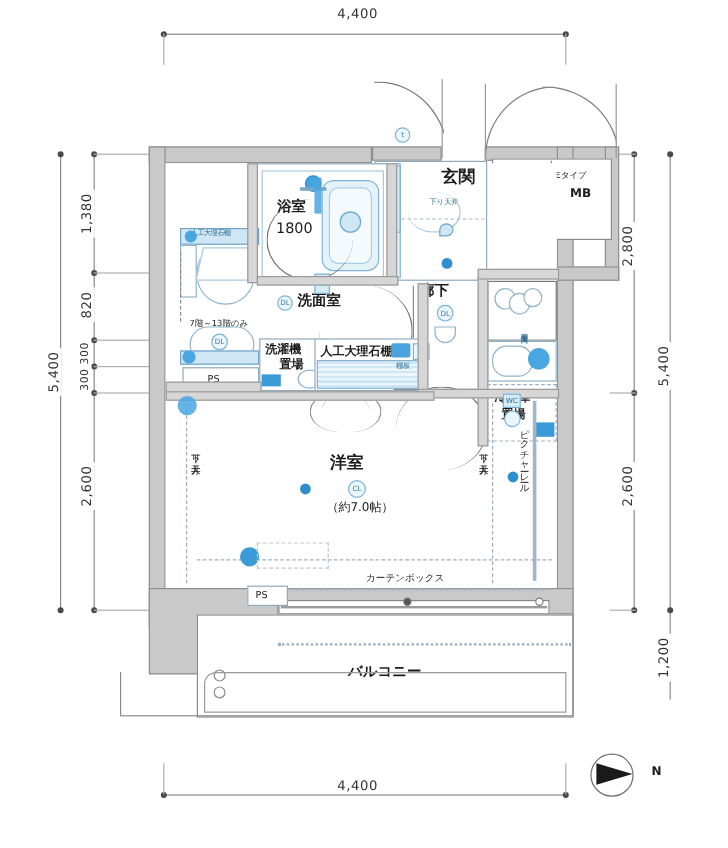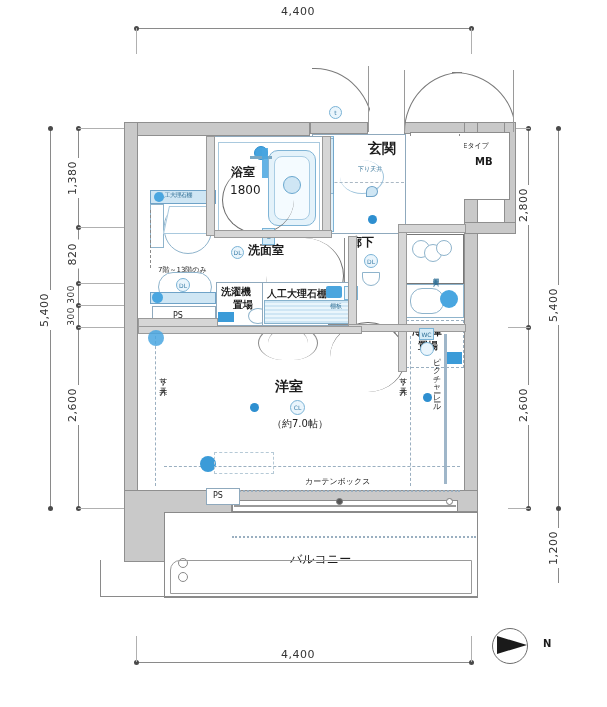--- a/index.html
+++ b/index.html
@@ -286,21 +286,21 @@
   <div class="circ" style="left:336px;top:498px;width:7px;height:7px;border-color:#7a7a7a;background:#555;"></div>
   <div class="circ" style="left:446px;top:498px;width:7px;height:7px;border-color:#7a7a7a;"></div>
 
   <div class="room-line" style="left:206px;top:488px;width:34px;height:17px;background:#fff;"></div>
   <div class="lbl t9" style="left:213px;top:491px;">PS</div>
   <div class="dash" style="left:208px;top:514px;width:60px;height:26px;border-color:#9fc4dc;"></div>
   <div class="sqbadge" style="left:212px;top:516px;width:18px;height:13px;">GB</div>
 
   <div class="room-line" style="left:164px;top:512px;width:314px;height:86px;border-color:#8a8a8a;background:#fff;"></div>
   <div class="dash-thin" style="left:232px;top:536px;width:244px;border-top:2px dotted #9aafc0;"></div>
-  <div class="lbl t13" style="left:290px;top:553px;font-weight:400;">バルコニー</div>
+  <div class="lbl t13" style="left:290px;top:553px;font-weight:700;">バルコニー</div>
   <div class="circ" style="left:178px;top:558px;width:10px;height:10px;border-color:#8a8a8a;"></div>
   <div class="circ" style="left:178px;top:572px;width:10px;height:10px;border-color:#8a8a8a;"></div>
   <div class="room-line" style="left:170px;top:560px;width:302px;height:34px;border-color:#9a9a9a;background:transparent;border-radius:10px 0 0 0;"></div>
   <div class="tick-h" style="left:100px;top:596px;width:378px;background:#8a8a8a;"></div>
   <div class="tick-v" style="left:100px;top:560px;height:36px;background:#8a8a8a;"></div>
   <div class="tick-v" style="left:477px;top:512px;height:84px;background:#8a8a8a;"></div>
 </div>
 
 <div>
   <div class="compass-c" style="left:492px;top:628px;width:34px;height:34px;"></div>

